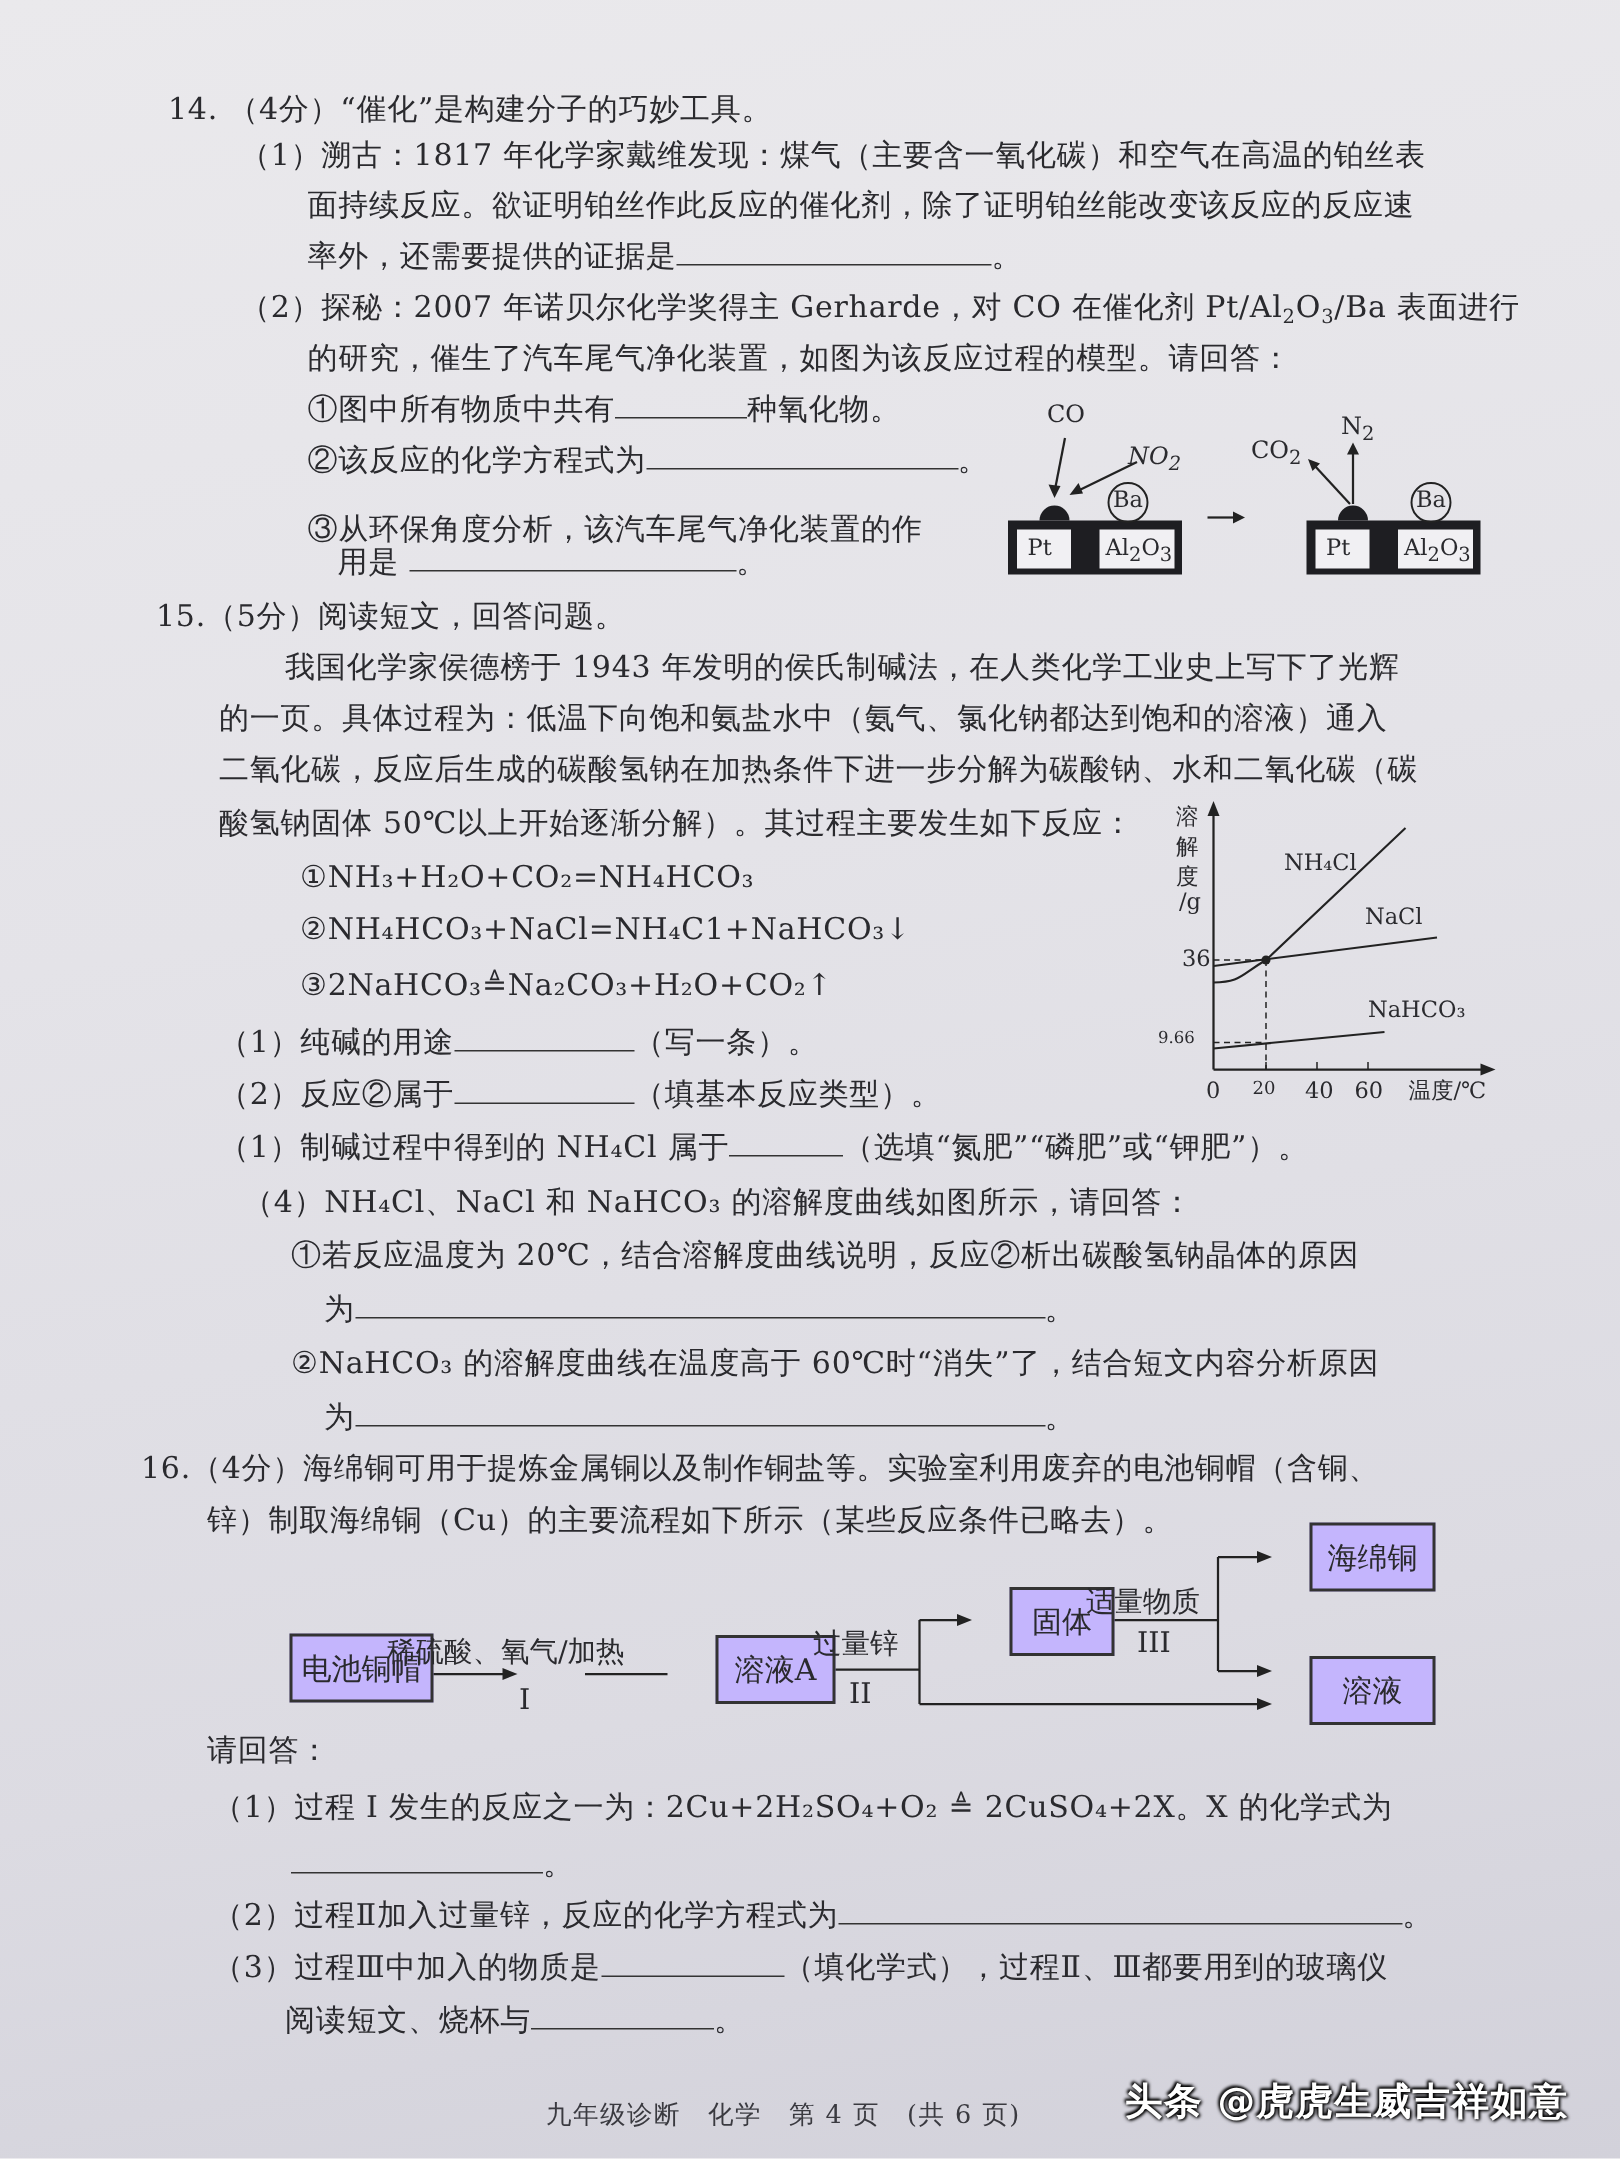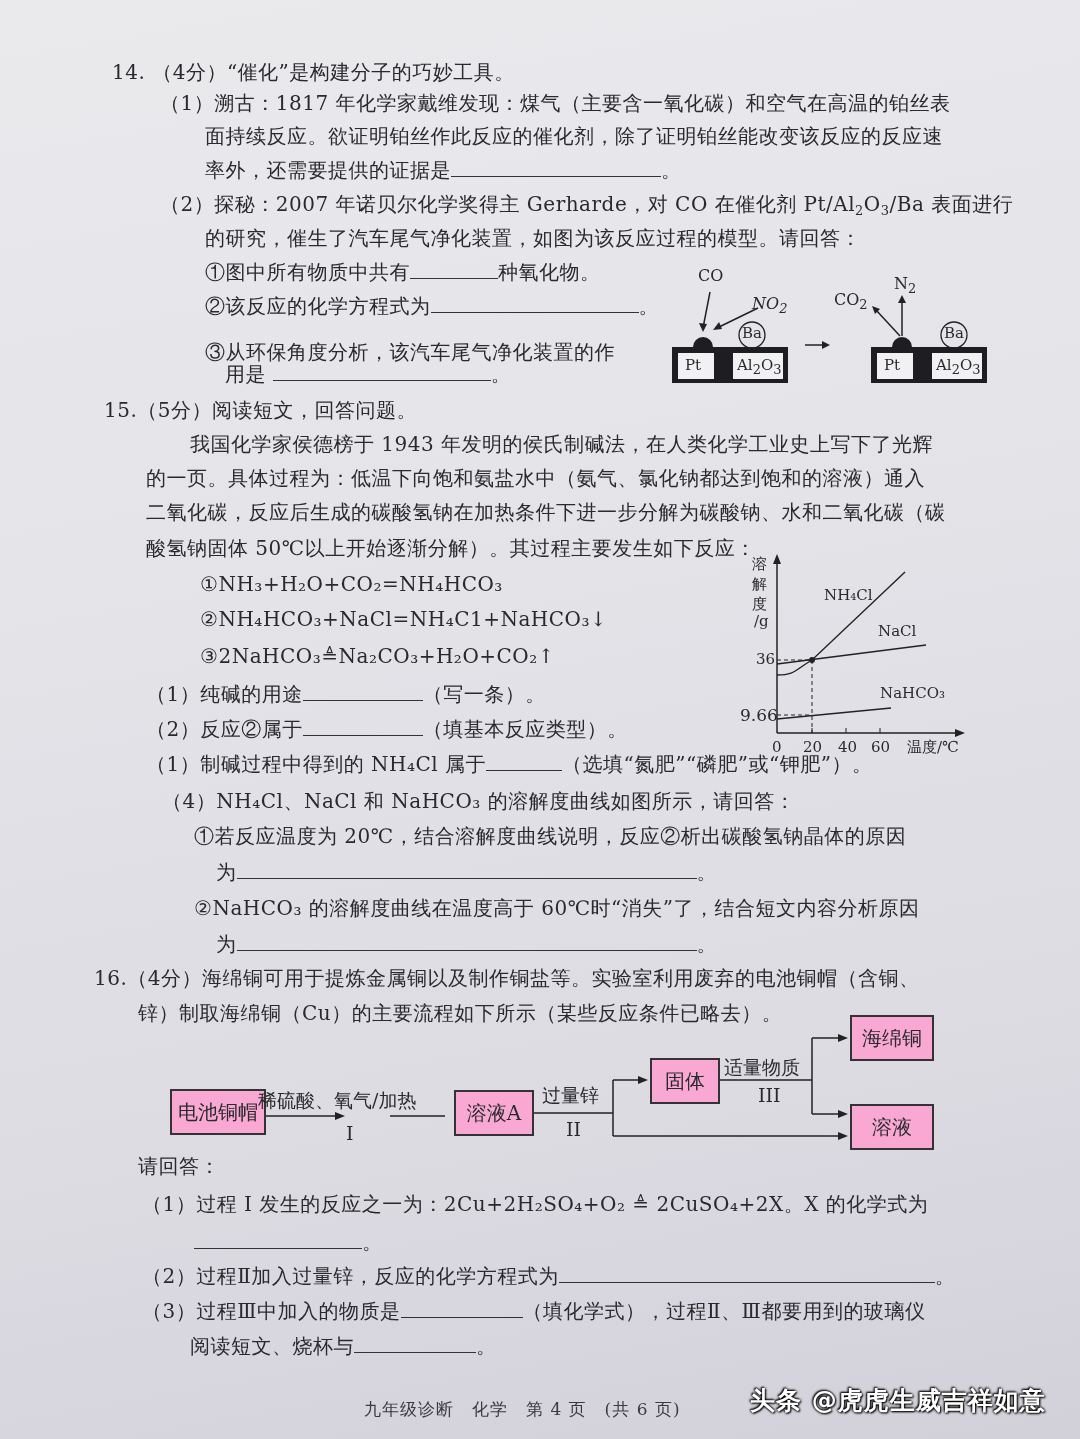--- a/index.html
+++ b/index.html
@@ -5,21 +5,21 @@
   html, body { margin: 0; padding: 0; }
   body {
     width: 1080px; height: 1439px; overflow: hidden; position: relative;
     background: linear-gradient(170deg, #eae9ec 0%, #e4e3e8 40%, #dcdbe2 75%, #d2d1da 100%);
     font-family: "DejaVu Serif", "Liberation Serif", serif;
     color: #2a2a2e;
   }
   .line { position: absolute; font-size: 20px; line-height: 28px; white-space: nowrap; letter-spacing: 0.5px; }
   .blank { display: inline-block; border-bottom: 1.3px solid #333; vertical-align: baseline; height: 20px; }
   sub { font-size: 13px; vertical-align: -4px; line-height: 0; }
-  .box { position: absolute; border: 2px solid #333; background: #f9a8d4; font-size: 20px; display: flex; align-items: center; justify-content: center; }
+  .box { position: absolute; border: 2px solid #333; background: #c4b5fd; font-size: 20px; display: flex; align-items: center; justify-content: center; margin-left: 23px; }
   .flow-label { position: absolute; font-size: 19px; white-space: nowrap; }
   svg { position: absolute; overflow: visible; }
   .footer { position: absolute; font-size: 17px; color: #3a3a40; letter-spacing: 1px; }
   .watermark { position: absolute; font-family: "DejaVu Sans", "Liberation Sans", sans-serif; font-size: 25px; color: #fff; font-weight: bold; text-shadow: 0 0 3px #000, 1px 1px 2px #000, -1px -1px 2px #000; letter-spacing: 1px; }
 </style>
 </head>
 <body>
 
 <div class="line" style="left:112px; top:58px;">14. （4分）“催化”是构建分子的巧妙工具。</div>
 <div class="line" style="left:160px; top:89px;">（1）溯古：1817 年化学家戴维发现：煤气（主要含一氧化碳）和空气在高温的铂丝表</div>
@@ -102,21 +102,21 @@
 <div class="line" style="left:162px; top:787px;">（4）NH₄Cl、NaCl 和 NaHCO₃ 的溶解度曲线如图所示，请回答：</div>
 <div class="line" style="left:194px; top:822px;">①若反应温度为 20℃，结合溶解度曲线说明，反应②析出碳酸氢钠晶体的原因</div>
 <div class="line" style="left:216px; top:858px;">
   <span>为</span><span class="blank" style="width:460px;"></span><span>。</span>
 </div>
 <div class="line" style="left:194px; top:894px;">②NaHCO₃ 的溶解度曲线在温度高于 60℃时“消失”了，结合短文内容分析原因</div>
 <div class="line" style="left:216px; top:930px;">
   <span>为</span><span class="blank" style="width:460px;"></span><span>。</span>
 </div>
 
-<div style="position:absolute; left:740px; top:530px; width:240px; height:220px;margin-top:20px;">
+<div style="position:absolute; left:772px; top:530px; width:240px; height:220px;">
   <svg width="240" height="220">
 
     <line x1="37" y1="183" x2="37" y2="10" stroke="#222" stroke-width="1.5"></line>
     <polygon points="37,4 33,14 41,14" fill="#222"></polygon>
     <line x1="37" y1="183" x2="218" y2="183" stroke="#222" stroke-width="1.5"></line>
     <polygon points="225,183 215,179 215,187" fill="#222"></polygon>
 
     <line x1="72" y1="183" x2="72" y2="178" stroke="#222"></line>
     <line x1="106" y1="183" x2="106" y2="178" stroke="#222"></line>
     <line x1="140" y1="183" x2="140" y2="178" stroke="#222"></line>
@@ -128,23 +128,23 @@
     <line x1="37" y1="169" x2="151" y2="158" stroke="#222" stroke-width="1.4"></line>
 
     <line x1="37" y1="110" x2="72" y2="110" stroke="#222" stroke-dasharray="4 3"></line>
     <line x1="72" y1="110" x2="72" y2="183" stroke="#222" stroke-dasharray="4 3"></line>
     <line x1="37" y1="165" x2="72" y2="165" stroke="#222" stroke-dasharray="4 3"></line>
     <circle cx="72" cy="110" r="3" fill="#222"></circle>
   </svg>
   <div class="flow-label" style="left:12px; top:4px; font-size:15px; width:18px; white-space:normal; line-height:20px;">溶解度</div>
   <div class="flow-label" style="left:14px; top:62px; font-size:15px;">/g</div>
   <div class="flow-label" style="left:16px; top:100px; font-size:15px;">36</div>
-  <div class="flow-label" style="left:0px; top:155px; font-size:17px;">9.66</div>
+  <div class="flow-label" style="left:0px; top:155px; font-size:11px;">9.66</div>
   <div class="flow-label" style="left:32px; top:188px; font-size:15px;">0</div>
-  <div class="flow-label" style="left:63px; top:188px; font-size:15px;">20</div>
+  <div class="flow-label" style="left:63px; top:188px; font-size:12px;">20</div>
   <div class="flow-label" style="left:98px; top:188px; font-size:15px;">40</div>
   <div class="flow-label" style="left:131px; top:188px; font-size:15px;">60</div>
   <div class="flow-label" style="left:167px; top:188px; font-size:15px;">温度/℃</div>
   <div class="flow-label" style="left:84px; top:36px; font-size:15px;">NH₄Cl</div>
   <div class="flow-label" style="left:138px; top:72px; font-size:15px;">NaCl</div>
   <div class="flow-label" style="left:140px; top:134px; font-size:15px;">NaHCO₃</div>
 </div>
 
 <div class="line" style="left:94px; top:964px;">16.（4分）海绵铜可用于提炼金属铜以及制作铜盐等。实验室利用废弃的电池铜帽（含铜、</div>
 <div class="line" style="left:138px; top:999px;">锌）制取海绵铜（Cu）的主要流程如下所示（某些反应条件已略去）。</div>

